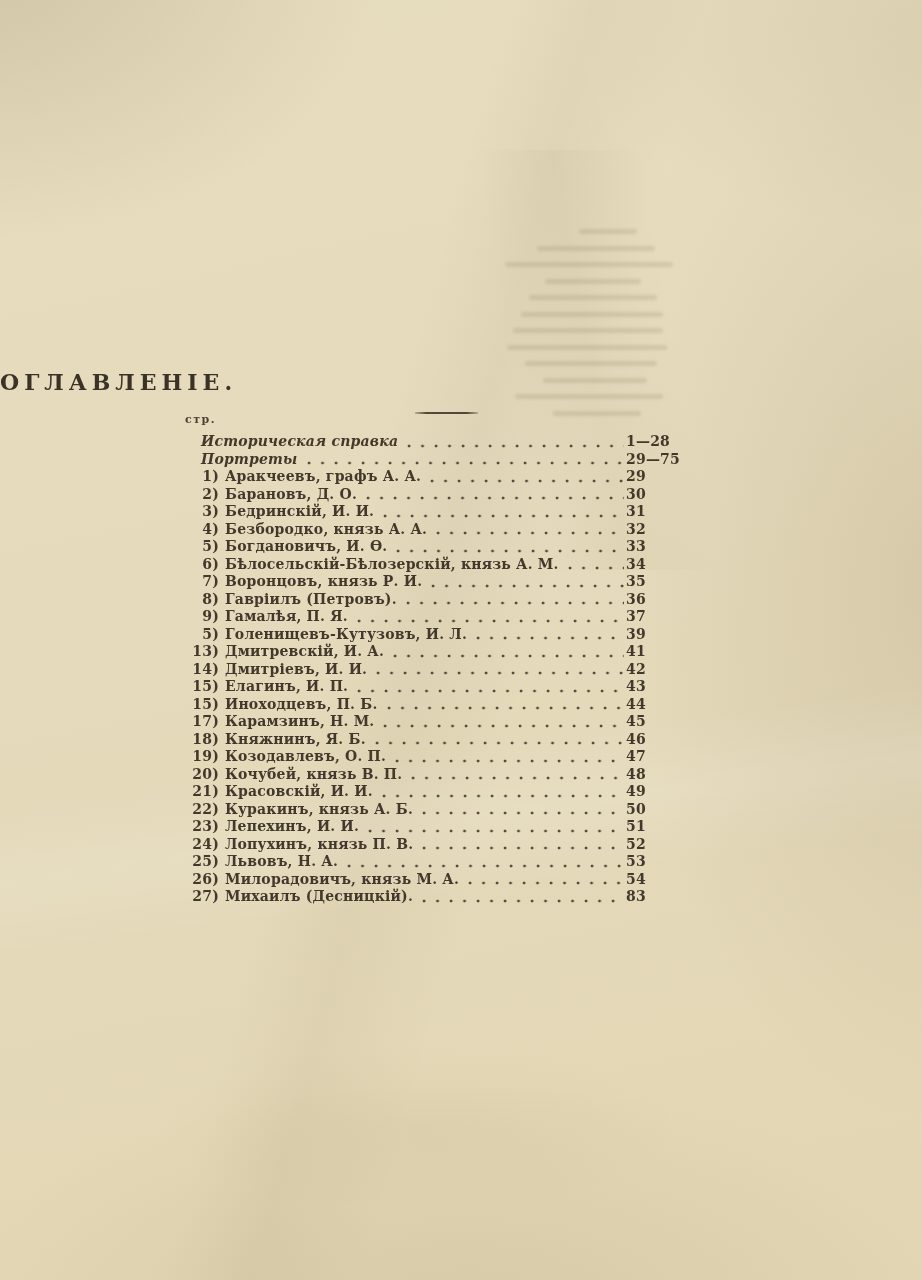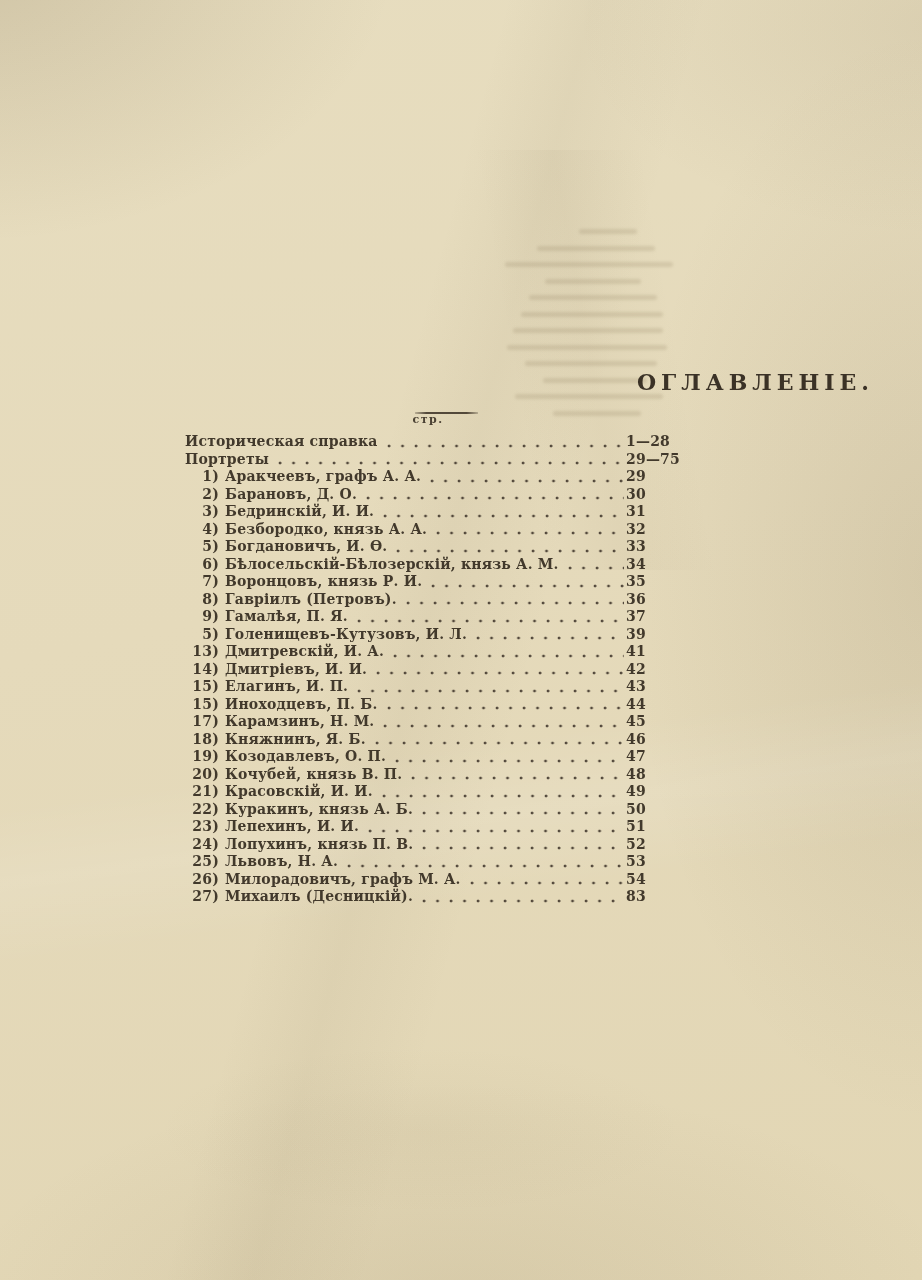--- a/index.html
+++ b/index.html
@@ -68,21 +68,21 @@
   .bleed .bl:nth-child(9)  { width: 132px; margin-left: 38px; }
   .bleed .bl:nth-child(10) { width: 104px; margin-left: 56px; }
   .bleed .bl:nth-child(11) { width: 148px; margin-left: 28px; }
   .bleed .bl:nth-child(12) { width: 88px;  margin-left: 66px; }
 
   .title {
     position: absolute;
     top: 369px;
     left: 0;
     width: 874px;
-    text-align: right;
+    text-align: left;
     font-size: 22px;
     font-weight: bold;
     letter-spacing: 5px;
     color: rgba(44, 36, 26, 0.92);
     white-space: nowrap;
   }
   .title-rule {
     position: absolute;
     top: 412px;
     left: 415px;
@@ -92,21 +92,21 @@
   }
 
   .toc {
     position: absolute;
     left: 185px;
     top: 413px;
     width: 493px;
   }
   .col-header {
     height: 20px;
-    text-align: center;
+    text-align: left;
     padding-right: 7px;
     font-size: 11px;
     font-weight: bold;
     letter-spacing: 1.5px;
     color: rgba(52, 43, 32, 0.88);
   }
   .row {
     display: flex;
     align-items: baseline;
     height: 17.5px;
@@ -119,21 +119,21 @@
   }
   .row .num {
     width: 34px;
     text-align: right;
     flex: none;
   }
   .row .label {
     flex: none;
     margin-left: 6px;
   }
-  .row.toplevel .label { margin-left: 0; }
+  .row.toplevel .label { margin-left: 16px; font-style: italic; }
   .row .leader {
     flex: 1;
     position: relative;
     align-self: stretch;
   }
   .row .leader::after {
     content: "";
     position: absolute;
     left: 9px;
     right: 2px;
@@ -324,21 +324,21 @@
     <span class="pg">52</span>
   </div>
         <div class="row">
     <span class="num">25)</span>
     <span class="label">Львовъ, Н. А.</span>
     <span class="leader"></span>
     <span class="pg">53</span>
   </div>
         <div class="row">
     <span class="num">26)</span>
-    <span class="label">Милорадовичъ, графъ М. А.</span>
+    <span class="label">Милорадовичъ, князь М. А.</span>
     <span class="leader"></span>
     <span class="pg">54</span>
   </div>
         <div class="row">
     <span class="num">27)</span>
     <span class="label">Михаилъ (Десницкій).</span>
     <span class="leader"></span>
     <span class="pg">83</span>
   </div>
       </div>

